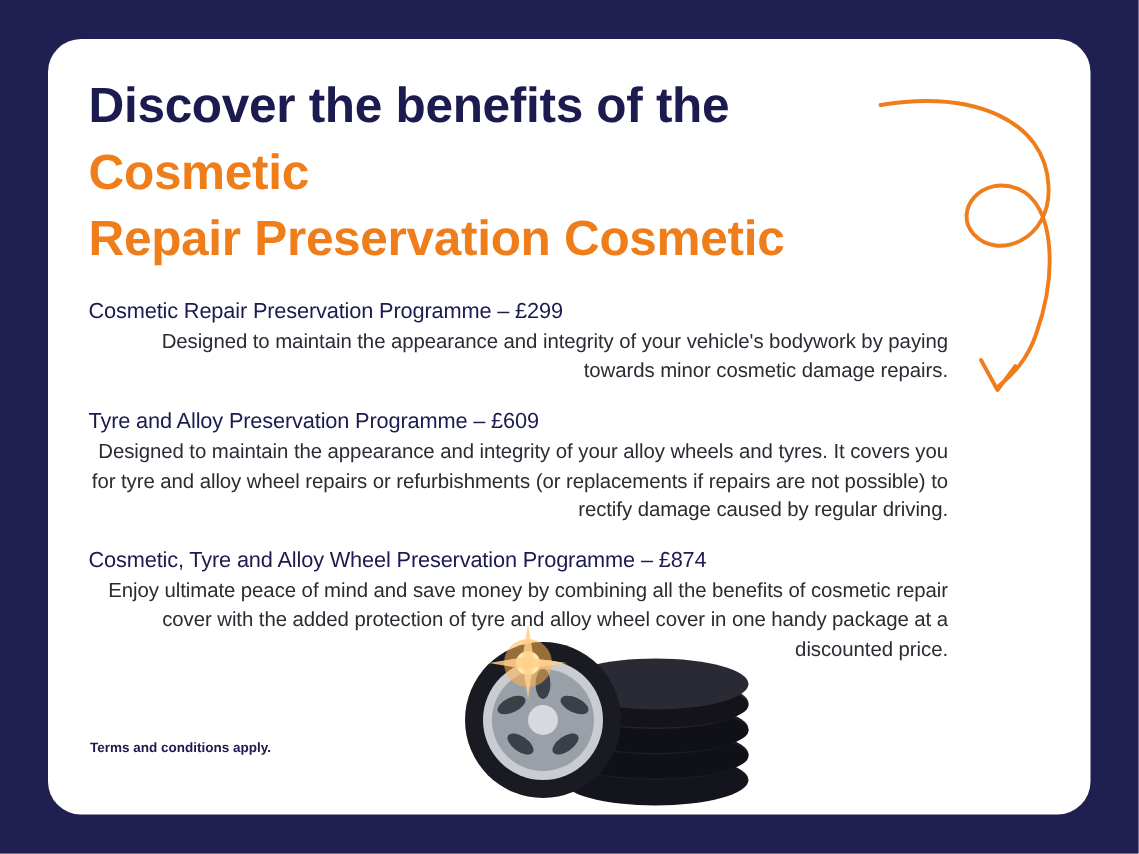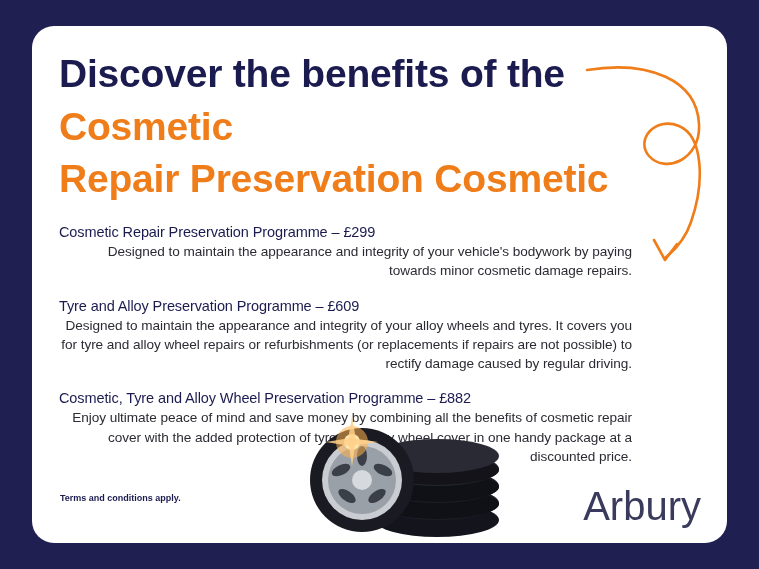--- a/index.html
+++ b/index.html
@@ -29,21 +29,21 @@
     border-radius: 22px;
     overflow: hidden;
   }
   .content {
     position: absolute;
     left: 27px;
     top: 22px;
     right: 24px;
   }
   .headline {
-    font-size: 39px;
+    font-size: 33px;
     font-weight: bold;
     line-height: 1.35;
     color: #1b1b4f;
     letter-spacing: -0.2px;
     margin: 0 0 18px 0;
     max-width: 560px;
   }
   .headline .accent {
     color: #ef7d1a;
   }
@@ -117,21 +117,21 @@
         <p class="block-title">Cosmetic Repair Preservation Programme – £299</p>
         <p class="block-body">Designed to maintain the appearance and integrity of your vehicle's bodywork by paying towards minor cosmetic damage repairs.</p>
       </div>
 
       <div class="block">
         <p class="block-title">Tyre and Alloy Preservation Programme – £609</p>
         <p class="block-body">Designed to maintain the appearance and integrity of your alloy wheels and tyres. It covers you for tyre and alloy wheel repairs or refurbishments (or replacements if repairs are not possible) to rectify damage caused by regular driving.</p>
       </div>
 
       <div class="block">
-        <p class="block-title">Cosmetic, Tyre and Alloy Wheel Preservation Programme – £882</p>
+        <p class="block-title">Cosmetic, Tyre and Alloy Wheel Preservation Programme – £874</p>
         <p class="block-body">Enjoy ultimate peace of mind and save money by combining all the benefits of cosmetic repair cover with the added protection of tyre and alloy wheel cover in one handy package at a discounted price.</p>
       </div>
     </div>
 
     <svg class="tyres" viewBox="0 0 230 135">
       <ellipse cx="150" cy="112" rx="62" ry="17" fill="#14141c"></ellipse>
       <ellipse cx="150" cy="95" rx="62" ry="17" fill="#1d1d26"></ellipse>
       <ellipse cx="150" cy="96" rx="62" ry="15" fill="#101017"></ellipse>
       <ellipse cx="150" cy="78" rx="62" ry="17" fill="#1d1d26"></ellipse>
       <ellipse cx="150" cy="79" rx="62" ry="15" fill="#101017"></ellipse>
@@ -151,15 +151,14 @@
       </g>
       <g>
         <ellipse cx="65" cy="34" rx="16" ry="16" fill="#ffb24d" opacity="0.55"></ellipse>
         <ellipse cx="65" cy="34" rx="8" ry="8" fill="#ffe7b0"></ellipse>
         <path d="M65 8 L69 32 L65 58 L61 32 Z" fill="#ffd089" opacity="0.85"></path>
         <path d="M39 34 L63 30 L91 34 L63 38 Z" fill="#ffd089" opacity="0.85"></path>
       </g>
     </svg>
 
     <div class="terms">Terms and conditions apply.</div>
-    <div class="brand">Arbury</div>
   </div>
 </div>
 
 </body></html>

